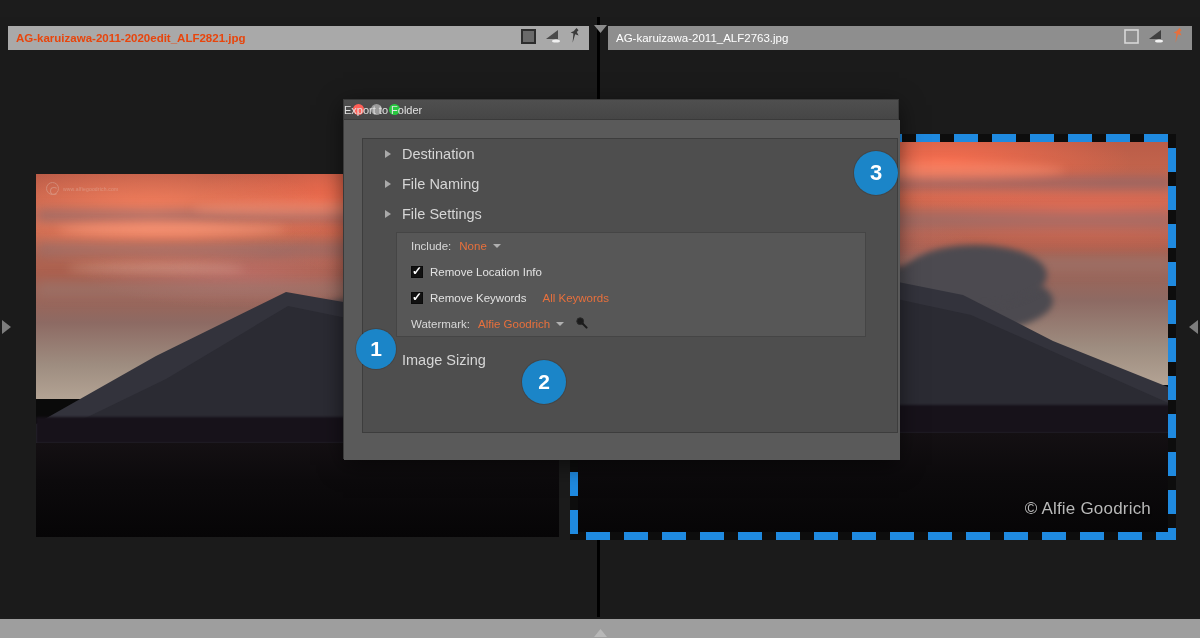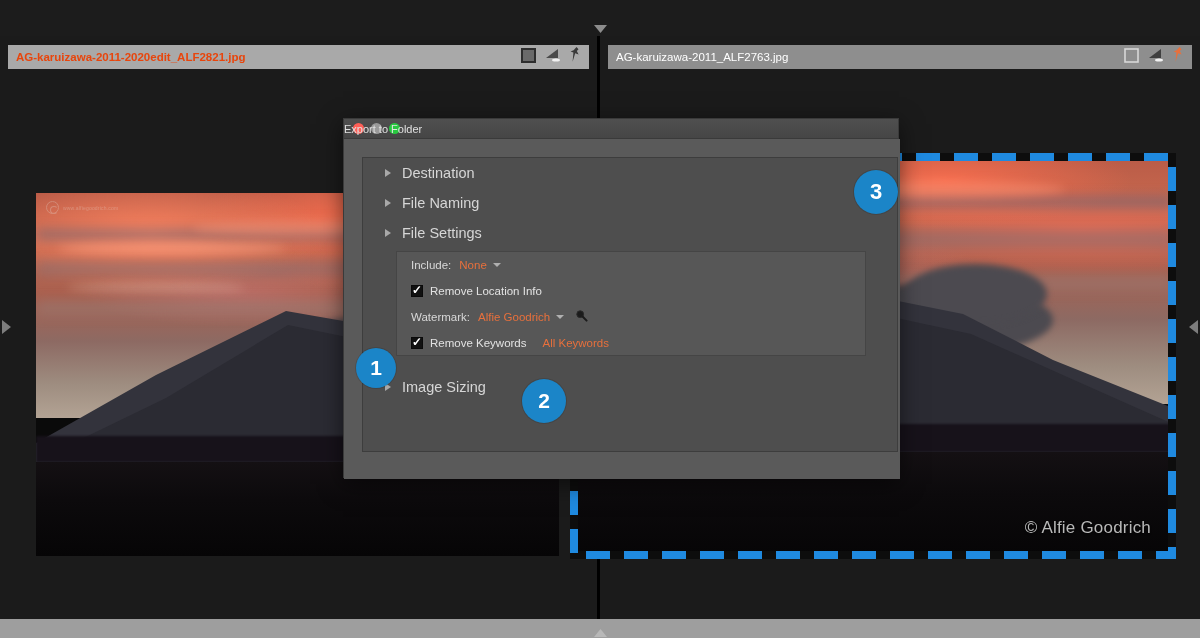--- a/index.html
+++ b/index.html
@@ -32,21 +32,21 @@
   }
   .titlebar-title {
     position: absolute; left: 0; right: 0;
     text-align: center;
     font-size: 11.5px; color: #d9d9d9;
     letter-spacing: 0.1px;
   }
 
   
   .workspace {
-    position: absolute; left: 0; top: 36px;
+    position: absolute; left: 0; top: 17px;
     width: 1200px; height: 454px;
     background: #f0abfc;
   }
 
   
   .center-arrow-top {
     position: absolute; left: 594px; top: 19px;
     width: 13px; height: 8px;
     z-index: 30;
   }
@@ -264,21 +264,21 @@
     border-top: 6px solid #c9c9c9;
     border-left: 4.5px solid transparent;
     border-right: 4.5px solid transparent;
   }
   .section-label {
     font-size: 14.5px; color: #d6d6d6;
   }
 
   .metadata-box {
     position: relative;
-    margin: 3px 0 16px 33px;
+    margin: 3px 0 8px 33px;
     width: 470px; height: 105px;
     background: #575757;
     border: 1px solid #454545;
   }
   .md-row {
     display: flex; align-items: center;
     height: 26px;
     padding-left: 14px;
   }
   .md-label {
@@ -493,35 +493,35 @@
               <span class="md-value">None</span>
               <span class="caret-down"></span>
             </div>
 
             <div class="md-row">
               <span class="checkbox"></span>
               <span class="cb-label">Remove Location Info</span>
             </div>
 
             <div class="md-row">
+              <span class="checkbox"></span>
+              <span class="cb-label">Remove Keywords</span>
+              <span class="md-accent">All Keywords</span>
+            </div>
+
+            <div class="md-row">
               <span class="md-label">Watermark:</span>
               <span class="md-value">Alfie Goodrich</span>
               <span class="caret-down"></span>
               <span class="magnifier">
                 <svg width="13" height="13" viewBox="0 0 13 13">
                   <circle cx="5.2" cy="5.2" r="3.4" fill="#1b1b1b" stroke="#2a2a2a" stroke-width="1"></circle>
                   <line x1="7.8" y1="7.8" x2="11.6" y2="11.6" stroke="#1b1b1b" stroke-width="2" stroke-linecap="round"></line>
                 </svg>
               </span>
-            </div>
-
-            <div class="md-row">
-              <span class="checkbox"></span>
-              <span class="cb-label">Remove Keywords</span>
-              <span class="md-accent">All Keywords</span>
             </div>
           </div>
 
           <div class="section-row" style="margin-top:8px;">
             <span class="tri tri-right"></span>
             <span class="section-label">Image Sizing</span>
           </div>
 
         </div>
       </div>

